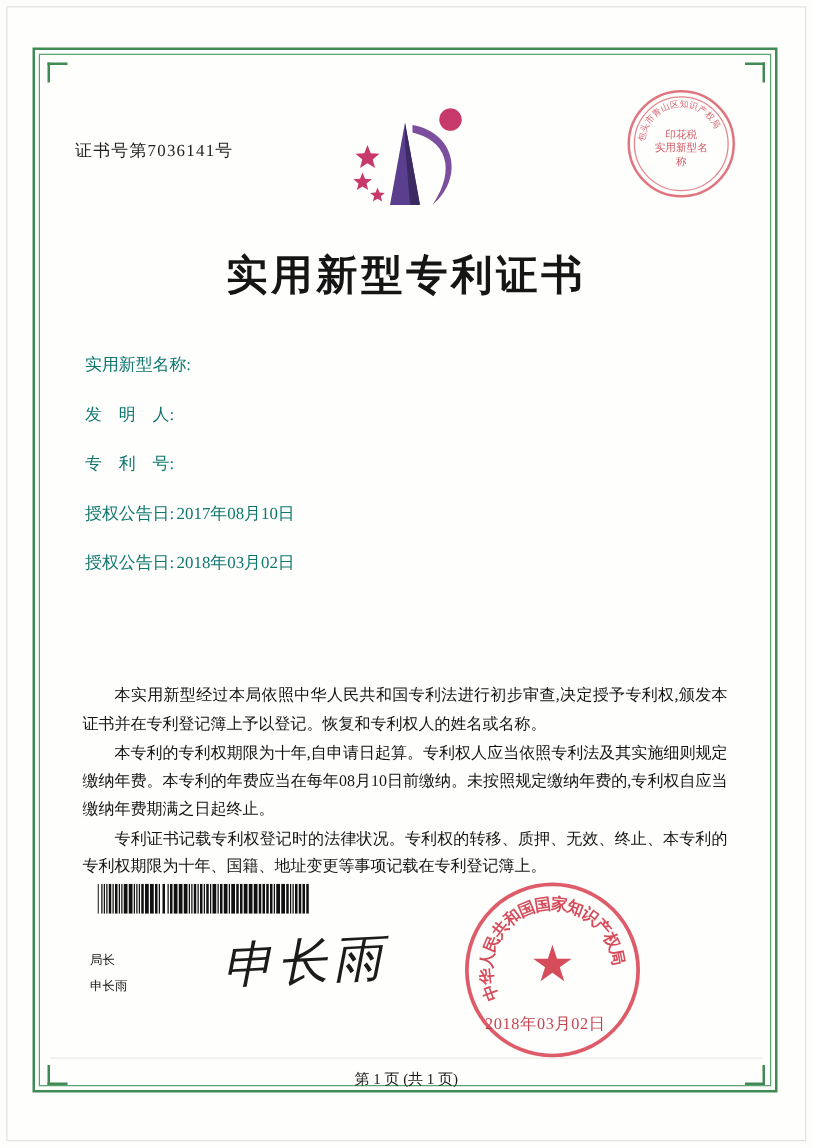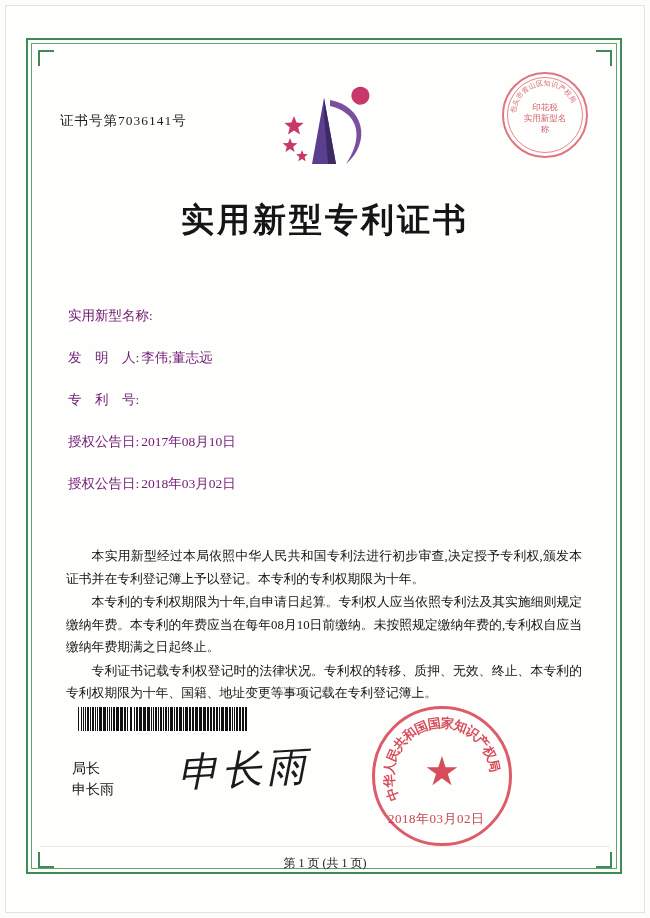--- a/index.html
+++ b/index.html
@@ -155,22 +155,21 @@
     left: 68px;
     top: 283px;
     width: 510px;
   }
   .field-row {
     display: flex;
     align-items: flex-end;
     margin-bottom: 21.5px;
     font-size: 13.5px;
     line-height: 18px;
-    color: #701a75;
-    margin-top: 24px;
+    color: #0f766e;
   }
   .field-label {
     white-space: pre;
     flex: 0 0 auto;
   }
   .field-value {
     flex: 1 1 auto;
     padding-left: 2px;
   }
 
@@ -205,21 +204,21 @@
     display: block;
     background: #111;
     height: 100%;
   }
 
   
   .sign-block {
     position: absolute;
     left: 72px;
     top: 758px;
-    font-size: 14px;
+    font-size: 10px;
     line-height: 21px;
     color: #141414;
   }
   .handwriting {
     position: absolute;
     left: 178px;
     top: 742px;
     font-size: 40px;
     font-family: "DejaVu Serif", serif;
     font-style: italic;
@@ -351,37 +350,36 @@
   </div>
 
   <div class="doc-title">实用新型专利证书</div>
 
   <div class="fields" id="fields-container">
       <div class="field-row">
         <span class="field-label">实用新型名称:</span>
       </div>
       <div class="field-row">
         <span class="field-label">发　明　人:</span>
-        <span class="field-value">李伟;董志远</span>
       </div>
       <div class="field-row">
         <span class="field-label">专　利　号:</span>
       </div>
       <div class="field-row">
         <span class="field-label">授权公告日:</span>
         <span class="field-value">2017年08月10日</span>
       </div>
       <div class="field-row">
         <span class="field-label">授权公告日:</span>
         <span class="field-value">2018年03月02日</span>
       </div>
     </div>
 
   <div class="paragraphs" id="paragraphs-container">
-      <p>本实用新型经过本局依照中华人民共和国专利法进行初步审查,决定授予专利权,颁发本证书并在专利登记簿上予以登记。本专利的专利权期限为十年。</p>
+      <p>本实用新型经过本局依照中华人民共和国专利法进行初步审查,决定授予专利权,颁发本证书并在专利登记簿上予以登记。恢复和专利权人的姓名或名称。</p>
       <p>本专利的专利权期限为十年,自申请日起算。专利权人应当依照专利法及其实施细则规定缴纳年费。本专利的年费应当在每年08月10日前缴纳。未按照规定缴纳年费的,专利权自应当缴纳年费期满之日起终止。</p>
       <p>专利证书记载专利权登记时的法律状况。专利权的转移、质押、无效、终止、本专利的专利权期限为十年、国籍、地址变更等事项记载在专利登记簿上。</p>
     </div>
 
   <div class="barcode" id="barcode">
       <i style="width: 1px; margin-right: 2px;"></i>
       <i style="width: 1px; margin-right: 1px;"></i>
       <i style="width: 1px; margin-right: 1px;"></i>
       <i style="width: 1px; margin-right: 1px;"></i>
       <i style="width: 2px; margin-right: 1px;"></i>

